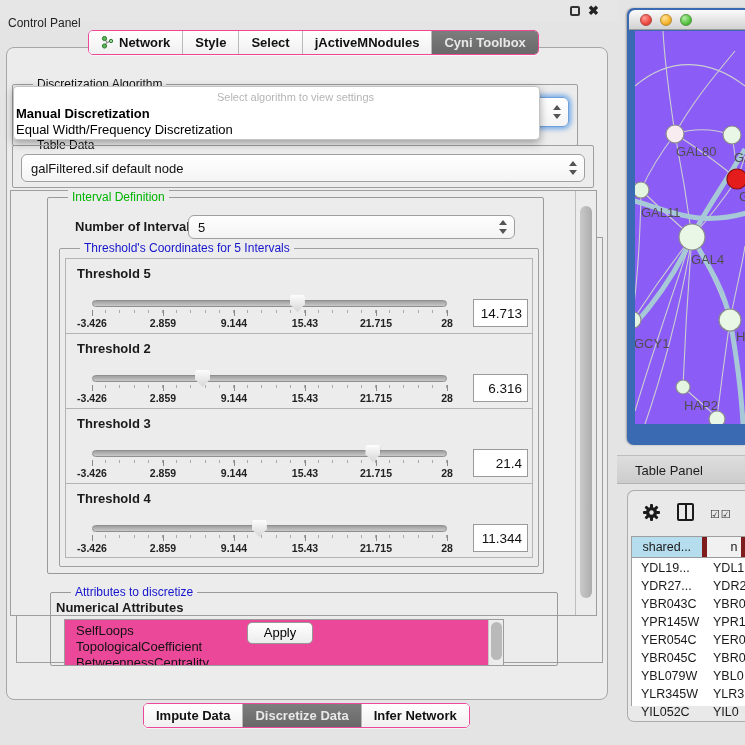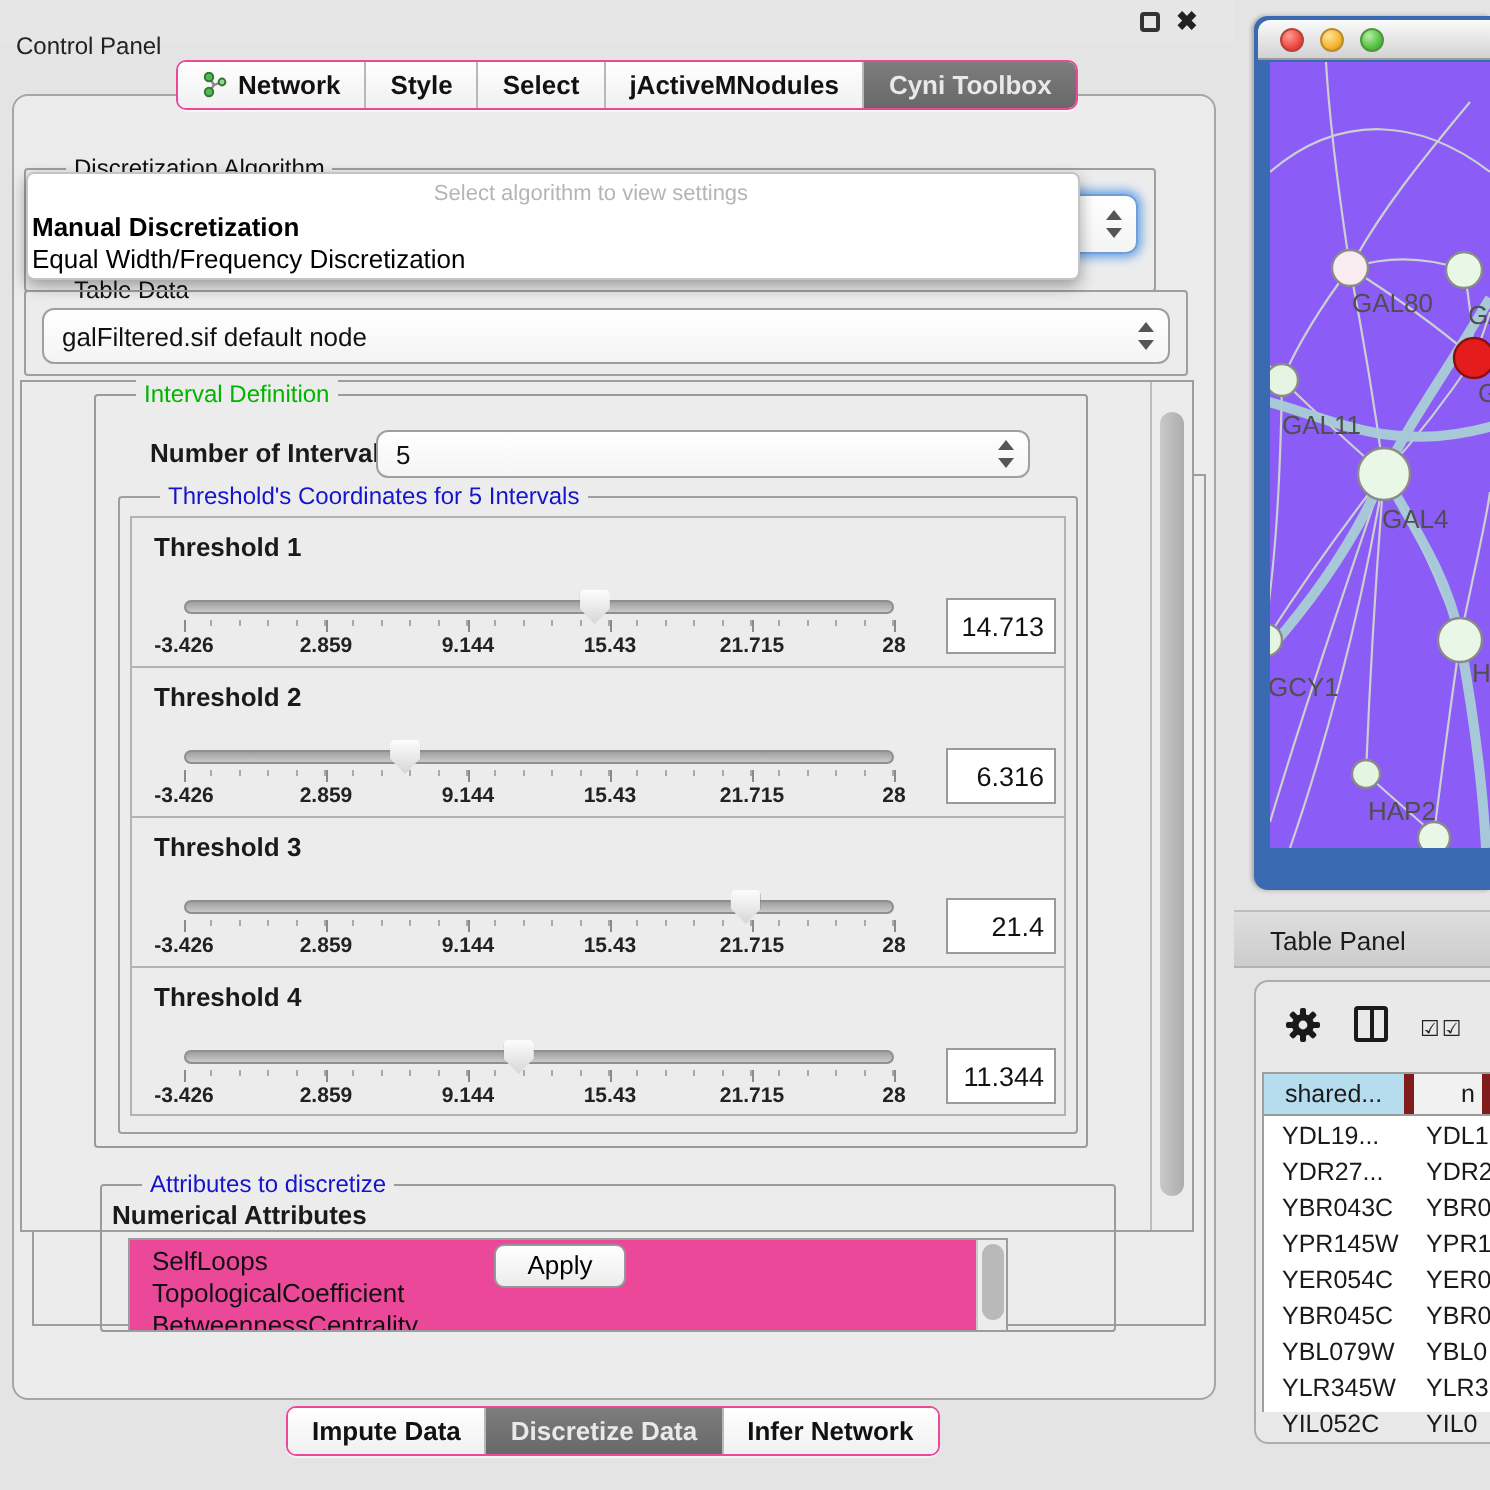--- a/index.html
+++ b/index.html
@@ -189,21 +189,21 @@
       <span class="noi-label">Number of Intervals</span>
       <div class="combo" id="combo-noi">
         <span>5</span>
         <span class="stepper"></span>
       </div>
 
       <div class="group" id="grp-thresholds">
         <span class="gtitle blue">Threshold's Coordinates for 5 Intervals</span>
         <div id="thresholds-body">
   <div class="threshold">
-    <span class="th-label">Threshold 1</span>
+    <span class="th-label">Threshold 5</span>
     <div class="slider">
       <div class="track"></div>
       <div class="ticks"></div>
       <div class="scale">
                   <span style="left: 0%;">-3.426</span>
                   <span style="left: 19.9438%;">2.859</span>
                   <span style="left: 39.8876%;">9.144</span>
                   <span style="left: 59.8314%;">15.43</span>
                   <span style="left: 79.7752%;">21.715</span>
                   <span style="left: 99.719%;">28</span>

